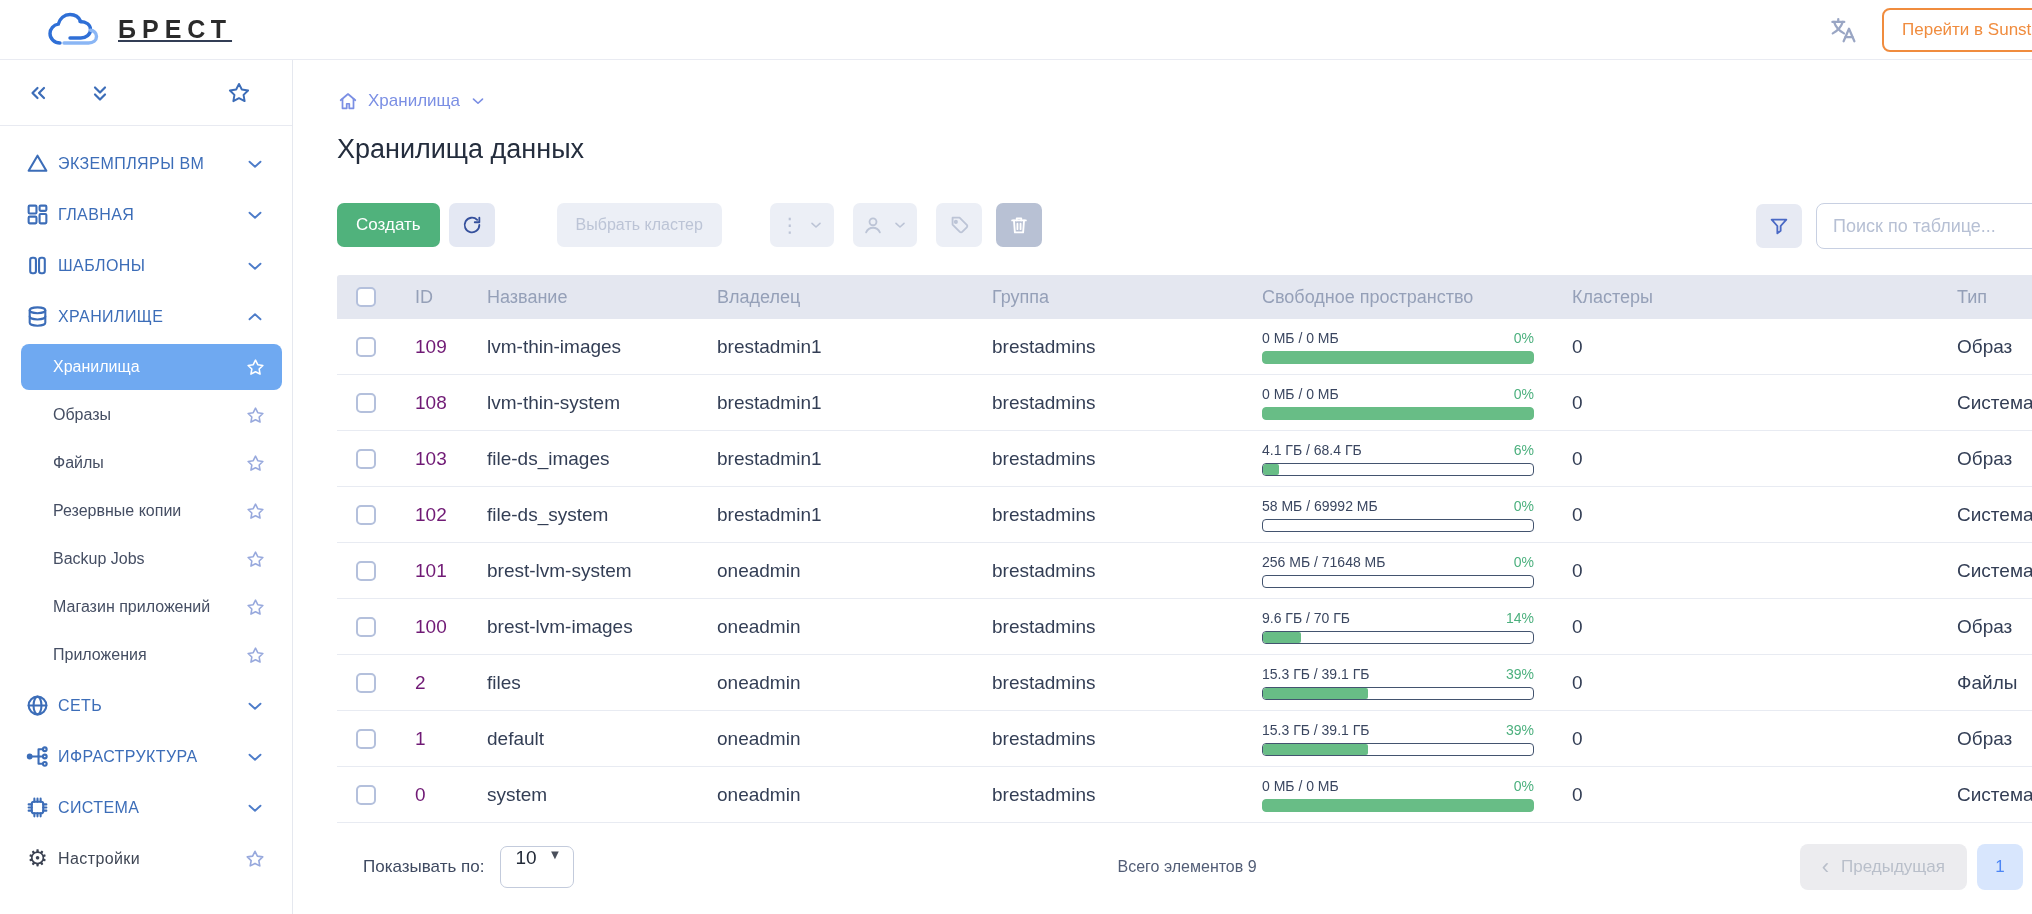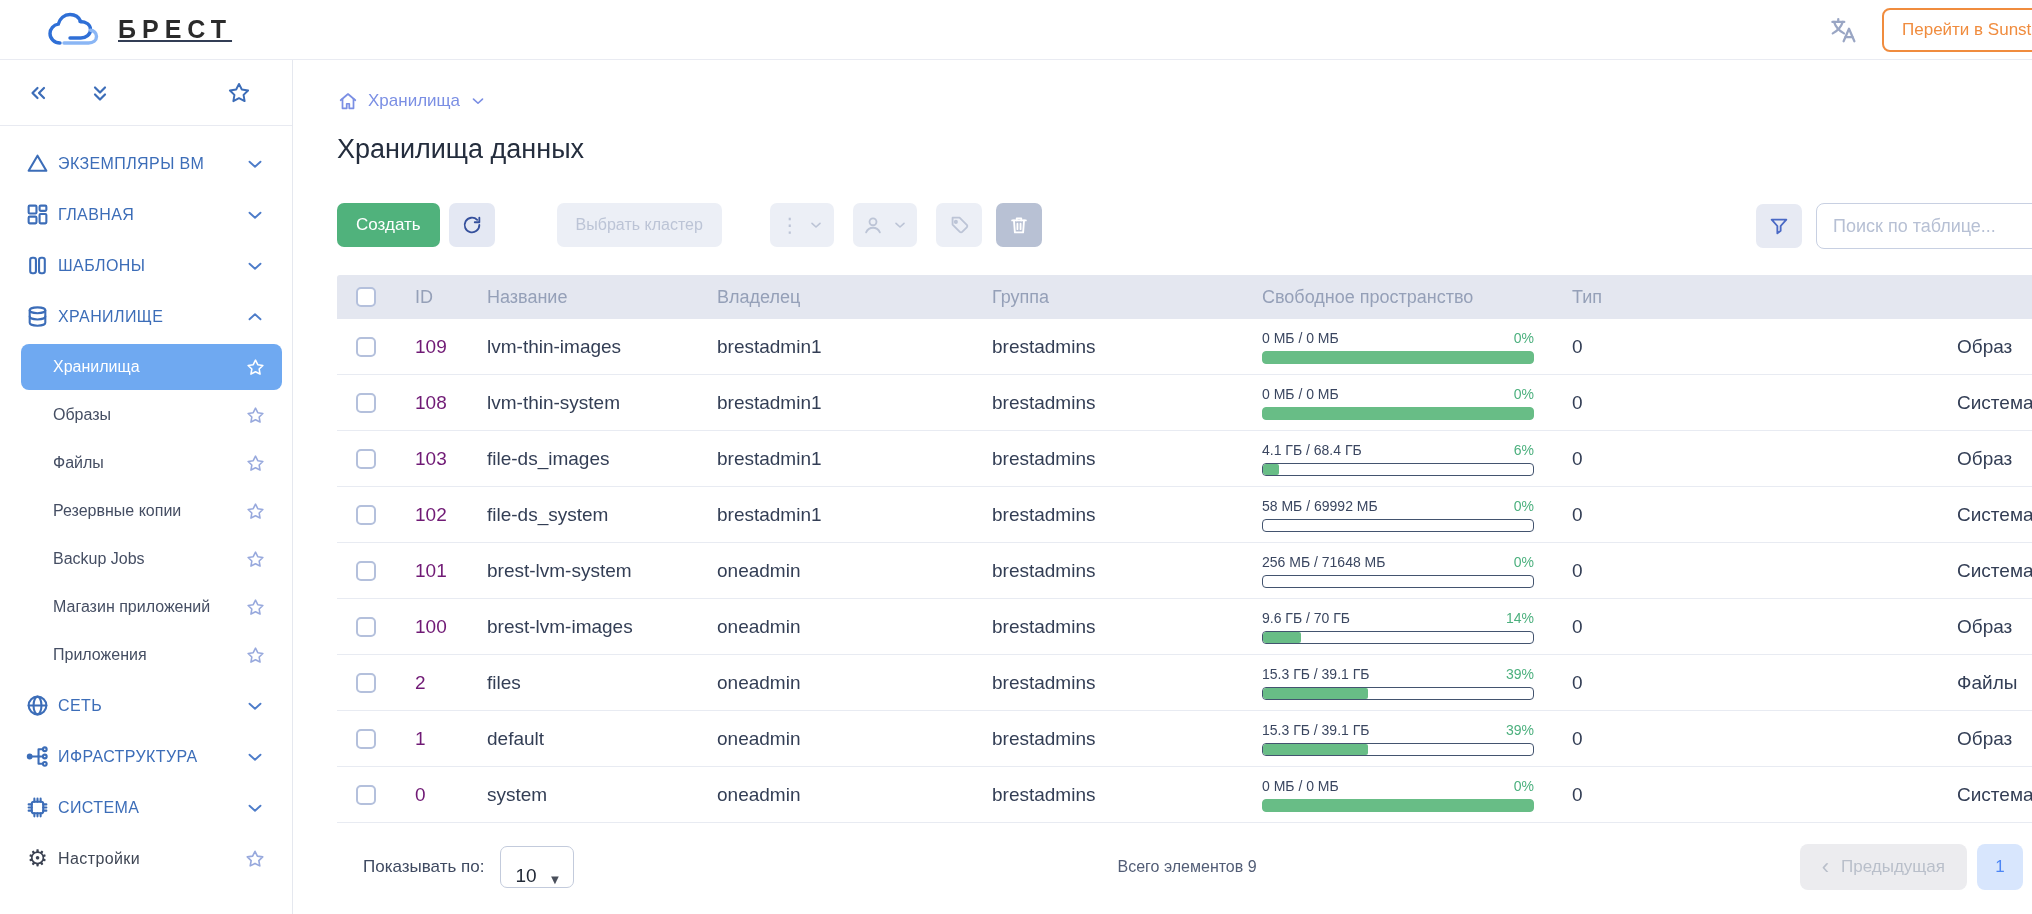--- a/index.html
+++ b/index.html
@@ -89,21 +89,21 @@
   .space-top { display:flex; justify-content:space-between; align-items:baseline; margin-bottom:5px; }
   .space-label { font-size:14px; color:#3a4660; }
   .space-pct { font-size:14px; color:#4cb07e; }
   .pbar { height:13px; border:1px solid #43546f; border-radius:4px; background:#fff; overflow:hidden; }
   .pbar .pfill { height:100%; background:#68bd86; border-radius:2px; }
   .pbar.full { border-color:#68bd86; background:#68bd86; }
 
   
   .bottom-bar { margin-top:21px; width:1695px; display:flex; align-items:center;margin-left:26px; }
   .per-page { display:flex; align-items:center; gap:16px; color:#3f4a61; font-size:17px; }
-  .select { width:74px; height:42px; border:1px solid #c3cbdc; border-radius:7px; display:flex; align-items:flex-end; justify-content:space-between; padding:0 12px 0 14px; font-size:19px; color:#222a38; cursor:pointer; background:#fff; }
+  .select { width:74px; height:42px; border:1px solid #c3cbdc; border-radius:7px; display:flex; align-items:flex-start; justify-content:space-between; padding:0 12px 0 14px; font-size:19px; color:#222a38; cursor:pointer; background:#fff; }
   .select .arrow { font-size:13px; color:#4a4f5b; }
   .total { flex:1; text-align:center; color:#525d76; font-size:16px; }
   .pager { display:flex; align-items:center; gap:10px; margin-right:-125px; }
   .pg-btn { height:46px; border-radius:8px; border:none; font-size:17px; font-family:"Liberation Sans", sans-serif; display:inline-flex; align-items:center; justify-content:center; }
   .pg-prev, .pg-next { background:#ececef; color:#b9bfca; padding:0 22px; gap:12px; cursor:default; white-space:nowrap; }
   .pg-prev .chev-glyph { font-size:22px; line-height:1; }
   .pg-page { width:46px; background:#d8e6fd; color:#4d86f5; cursor:pointer; }
   .pg-next { width:150px; }
 </style>
 </head>
@@ -420,20 +420,21 @@
     <div class="table">
       <div class="thead">
         <div class="cell c-check">
             <span class="checkbox"></span>
           </div>
         <div class="cell">ID</div>
         <div class="cell">Название</div>
         <div class="cell">Владелец</div>
         <div class="cell">Группа</div>
         <div class="cell">Свободное пространство</div>
+        <div class="cell">Кластеры</div>
         <div class="cell">Тип</div>
       </div>
       <div>
           <div class="trow">
     <div class="cell c-check">
               <span class="checkbox"></span>
             </div>
     <div class="cell c-id">109</div>
     <div class="cell">lvm-thin-images</div>
     <div class="cell">brestadmin1</div>

